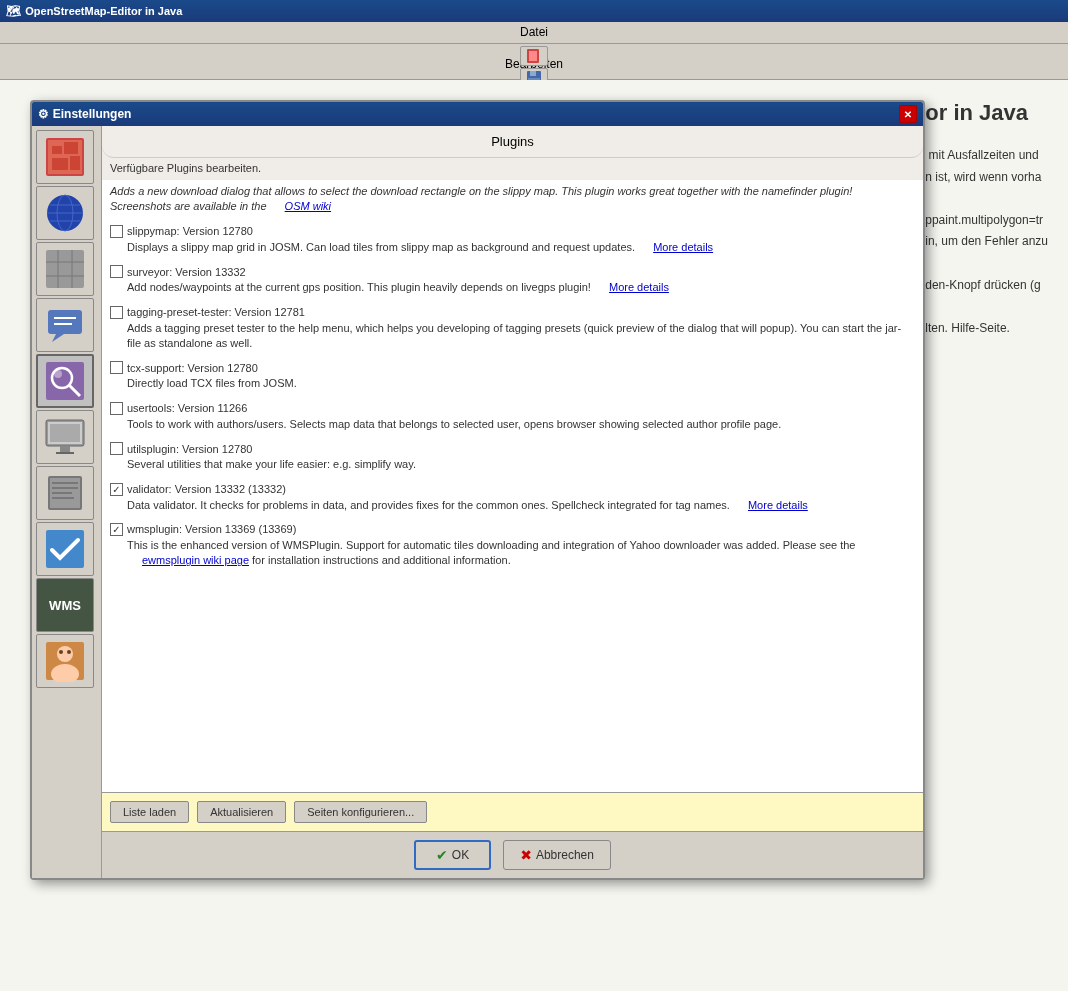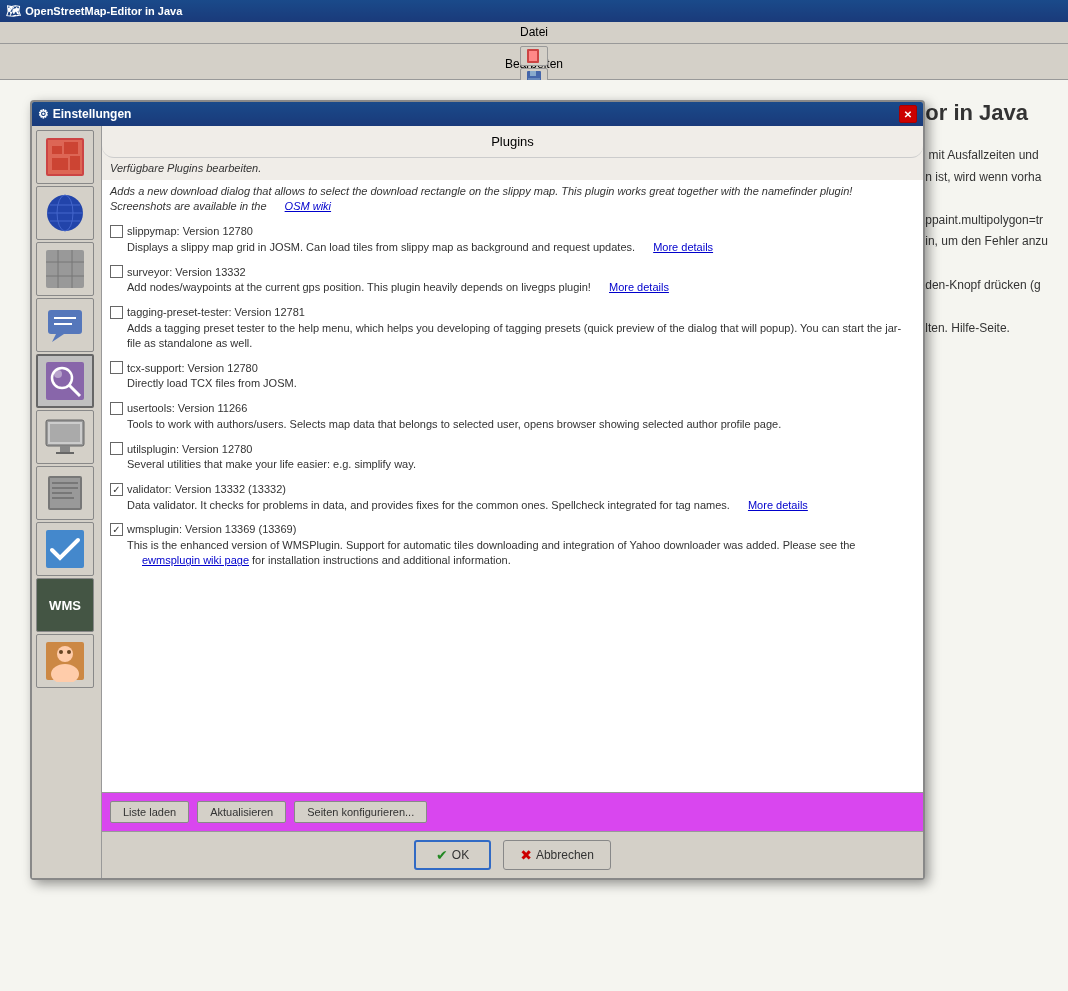--- a/index.html
+++ b/index.html
@@ -188,21 +188,20 @@
       padding: 8px;
       background: #f0ede8;
       border-bottom: 1px solid #ccc;
       border-radius: 12px;
     }
 
     .panel-subtitle {
       font-size: 11px;
       color: #333;
       padding: 4px 8px 6px 8px;
-      font-style: italic;
     }
 
     
     .plugin-list {
       flex: 1;
       overflow-y: auto;
       padding: 4px 8px;
       background: white;
       position: relative;
     }
@@ -250,21 +249,21 @@
       text-decoration: underline;
       cursor: pointer;
       padding-left: 15px;
     }
 
     
     .bottom-buttons {
       padding: 8px;
       display: flex;
       gap: 8px;
-      background: #d946ef;
+      background: #fef9c3;
       border-top: 1px solid #999;
     }
     .action-btn {
       padding: 4px 12px;
       background: #d4d0c8;
       border: 1px solid #888;
       border-radius: 2px;
       cursor: pointer;
       font-size: 11px;
       color: #333;

